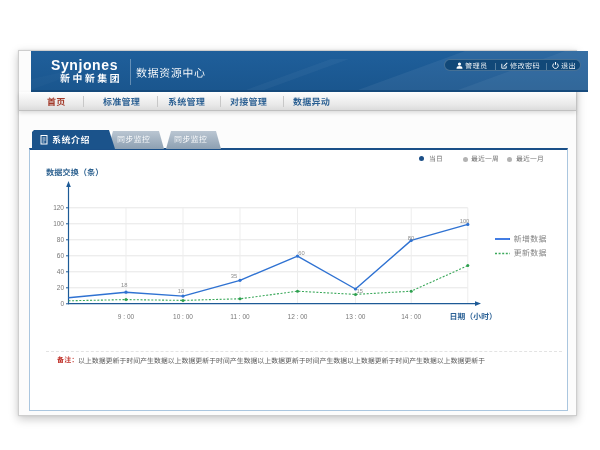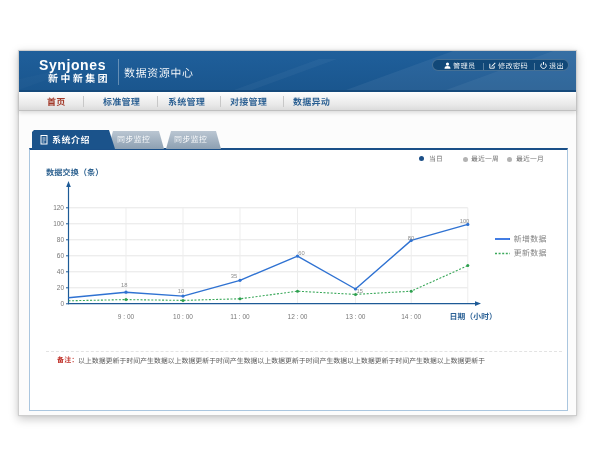--- a/index.html
+++ b/index.html
@@ -1,16 +1,16 @@
 <!DOCTYPE html>
 <html><head><meta charset="utf-8"><style>
 *{margin:0;padding:0;box-sizing:border-box}
 html,body{width:600px;height:450px;overflow:hidden;background:#fff;font-family:"Liberation Sans",sans-serif}
 .win{position:absolute;left:18px;top:50px;width:559px;height:366px;background:#fcfcfc;border:1px solid #cecece;box-shadow:0 3px 9px rgba(0,0,0,.22),0 0 2px rgba(0,0,0,.08)}
-.hd{position:absolute;left:0;top:0;width:100%;height:41px;border-bottom:2px solid #174b7d;background:linear-gradient(180deg,#1f5f9b,#1a568e)}
+.hd{position:absolute;left:12px;top:0;width:100%;height:41px;border-bottom:2px solid #174b7d;background:linear-gradient(180deg,#1f5f9b,#1a568e)}
 .pill{position:absolute;left:413px;top:8px;width:137px;height:12px;background:#114878;border:1px solid rgba(255,255,255,.22);border-radius:6px}
 .pdiv{width:1px;height:7px;background:rgba(255,255,255,.3)}
 .nav{position:absolute;left:0;top:41px;width:100%;height:19px;background:linear-gradient(180deg,#fefefe,#e9e9e9 70%,#dcdcdc);border-bottom:1px solid #c0c0c0;box-shadow:0 2px 4px rgba(0,0,0,.13)}
 .ndiv{position:absolute;top:4px;width:1px;height:11px;background:#c8c8c8}
 .tab1{position:absolute;left:13px;top:79px;width:83px;height:19px;z-index:2;background:#1b538b;clip-path:polygon(0 2px,2px 0,calc(100% - 6px) 0,100% 100%,0 100%)}
 .tabg{position:absolute;top:80px;height:18px;background:linear-gradient(180deg,#bac6d2,#8da0b2);clip-path:polygon(5px 0,calc(100% - 5px) 0,100% 100%,0 100%)}
 .panel{position:absolute;left:9.5px;top:97px;width:539px;height:262.5px;background:#fff;border:1px solid #aac6df;border-top:2px solid #1a4f88}
 .dot{position:absolute;width:5px;height:5px;border-radius:50%}
 </style></head><body>
 <div class="win">

